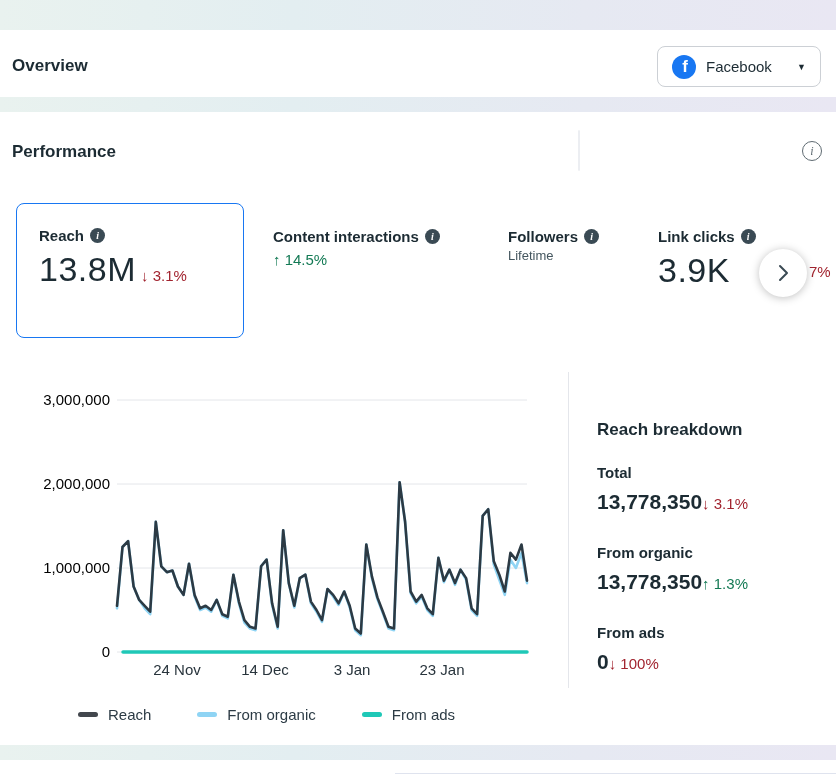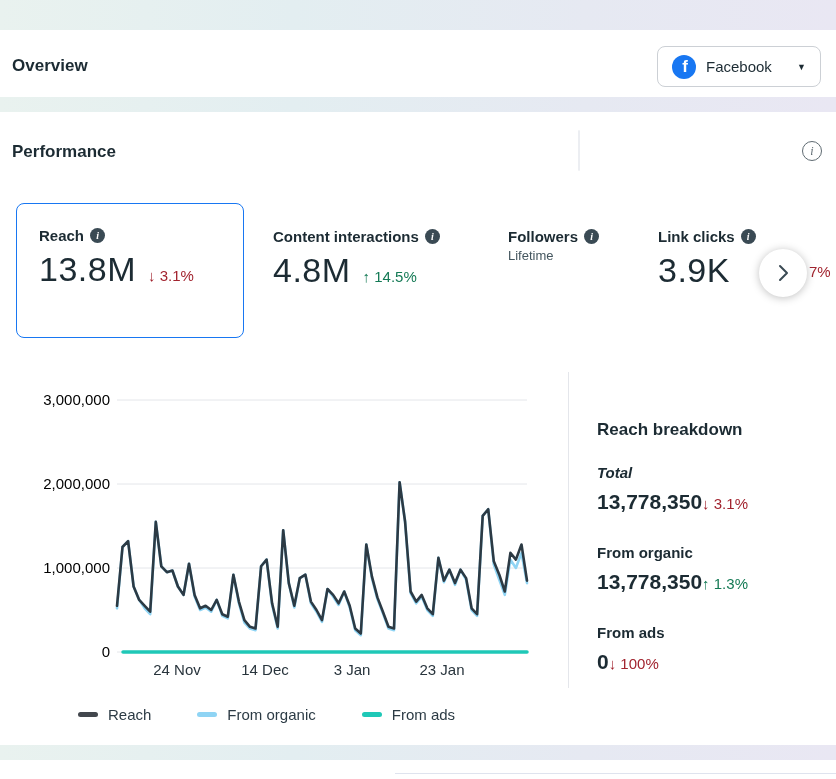--- a/index.html
+++ b/index.html
@@ -36,21 +36,21 @@
   .info-circle { position:absolute; left:802px; top:141px; width:20px; height:20px;
     border:1.6px solid #5f6b72; border-radius:50%; color:#5f6b72;
     display:flex; align-items:center; justify-content:center;
     font-size:12px; font-family:"Liberation Serif", serif; font-style:italic; cursor:pointer; }
 
   .card { position:absolute; top:203px; cursor:pointer; }
   .card-title { font-size:15px; font-weight:700; display:flex; align-items:center; gap:6px; }
   .i-dot { width:15px; height:15px; border-radius:50%; background:#3a4a54; color:#fff;
     font-size:10px; font-family:"Liberation Serif", serif; font-style:italic; font-weight:700;
     display:inline-flex; align-items:center; justify-content:center; }
-  .value-row { display:flex; align-items:baseline; gap:12px; margin-top:6px; }
+  .value-row { display:flex; align-items:baseline; gap:5px; margin-top:6px; }
   .big-value { font-size:34px; font-weight:400; letter-spacing:.5px; color:#1c2b33; }
   .delta { font-size:15px; white-space:nowrap; }
   .delta.down { color:#a2242f; }
   .delta.up { color:#147a55; }
   .sublabel { font-size:13px; color:#44565f; margin-top:3px; }
 
   #card-reach { left:16px; width:228px; height:135px; background:#fff;
     border:1.5px solid #1877f2; border-radius:8px; padding:23px 22px; }
   #card-content { left:273px; width:215px; padding-top:25px; }
   #card-followers { left:508px; width:140px; padding-top:25px; }
@@ -111,21 +111,20 @@
     <span class="delta down"><span>↓</span> <span>3.1%</span></span>
   </div>
 </div>
 
 <div class="card" id="card-content">
   <div class="card-title">
     <span>Content interactions</span>
     <span class="i-dot">i</span>
   </div>
   <div class="value-row">
-    <span class="big-value">4.8M</span>
     <span class="delta up"><span>↑</span> <span>14.5%</span></span>
   </div>
 </div>
 
 <div class="card" id="card-followers">
   <div class="card-title">
     <span>Followers</span>
     <span class="i-dot">i</span>
   </div>
   <div class="sublabel">Lifetime</div>
@@ -181,21 +180,21 @@
       <span class="legend-swatch" style="background: rgb(31, 200, 183);"></span>
       <span class="legend-label">From ads</span>
     </div>
   </div>
 
 <div class="v-divider"></div>
 
 <div class="breakdown">
   <div class="breakdown-title">Reach breakdown</div>
 
-  <div class="bd-label" style="top:44px;font-style:italic;">Total</div>
+  <div class="bd-label" style="top:44px;">Total</div>
   <div class="bd-value-row" style="top:70px;">
     <span class="bd-value">13,778,350</span>
     <span class="delta down"><span>↓</span> <span>3.1%</span></span>
   </div>
 
   <div class="bd-label" style="top:124px;">From organic</div>
   <div class="bd-value-row" style="top:150px;">
     <span class="bd-value">13,778,350</span>
     <span class="delta up"><span>↑</span> <span>1.3%</span></span>
   </div>

